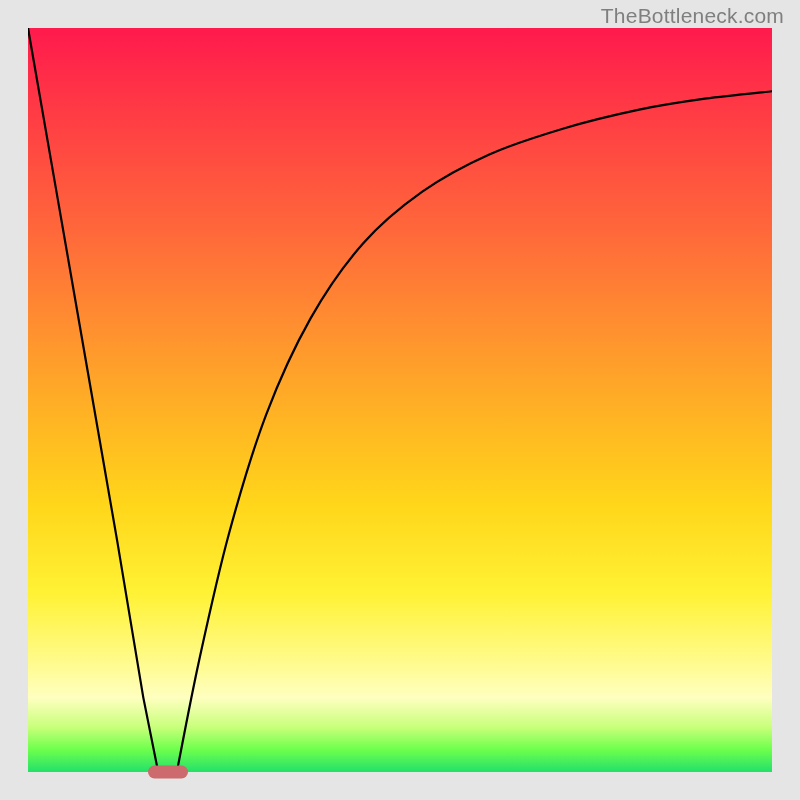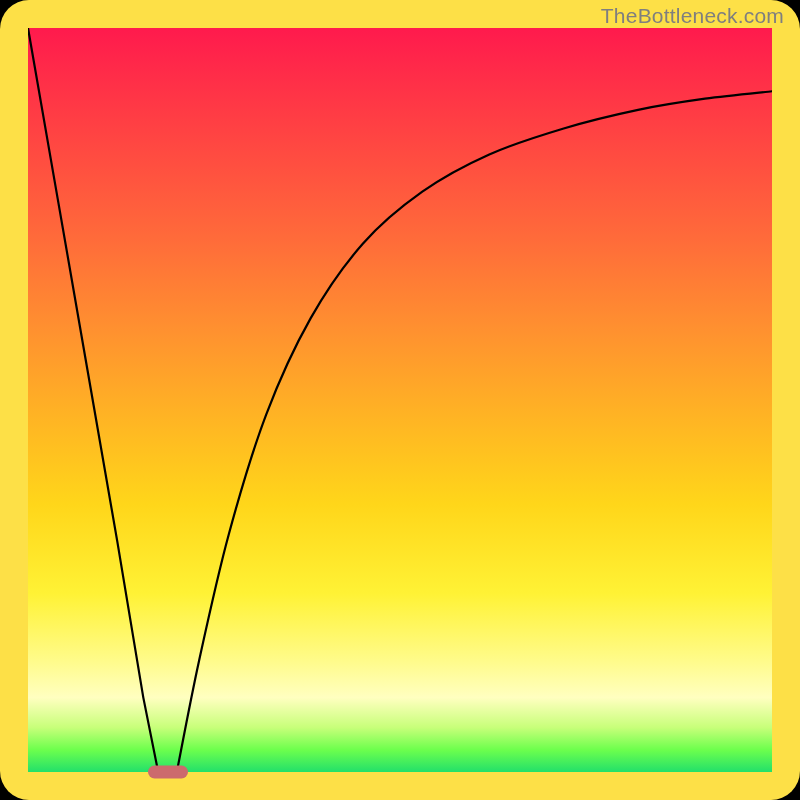--- a/index.html
+++ b/index.html
@@ -7,22 +7,21 @@
     padding: 0;
     width: 800px;
     height: 800px;
     background: #000;
     overflow: hidden;
     font-family: Arial, Helvetica, sans-serif;
   }
   .frame {
     position: absolute;
     inset: 0;
-    background: #fde047;
-    border-radius: 29px;
+    background: #e5e5e5;
   }
   .plot-area {
     position: absolute;
     left: 28px;
     top: 28px;
     width: 744px;
     height: 744px;
   }
   .gradient {
     position: absolute;

